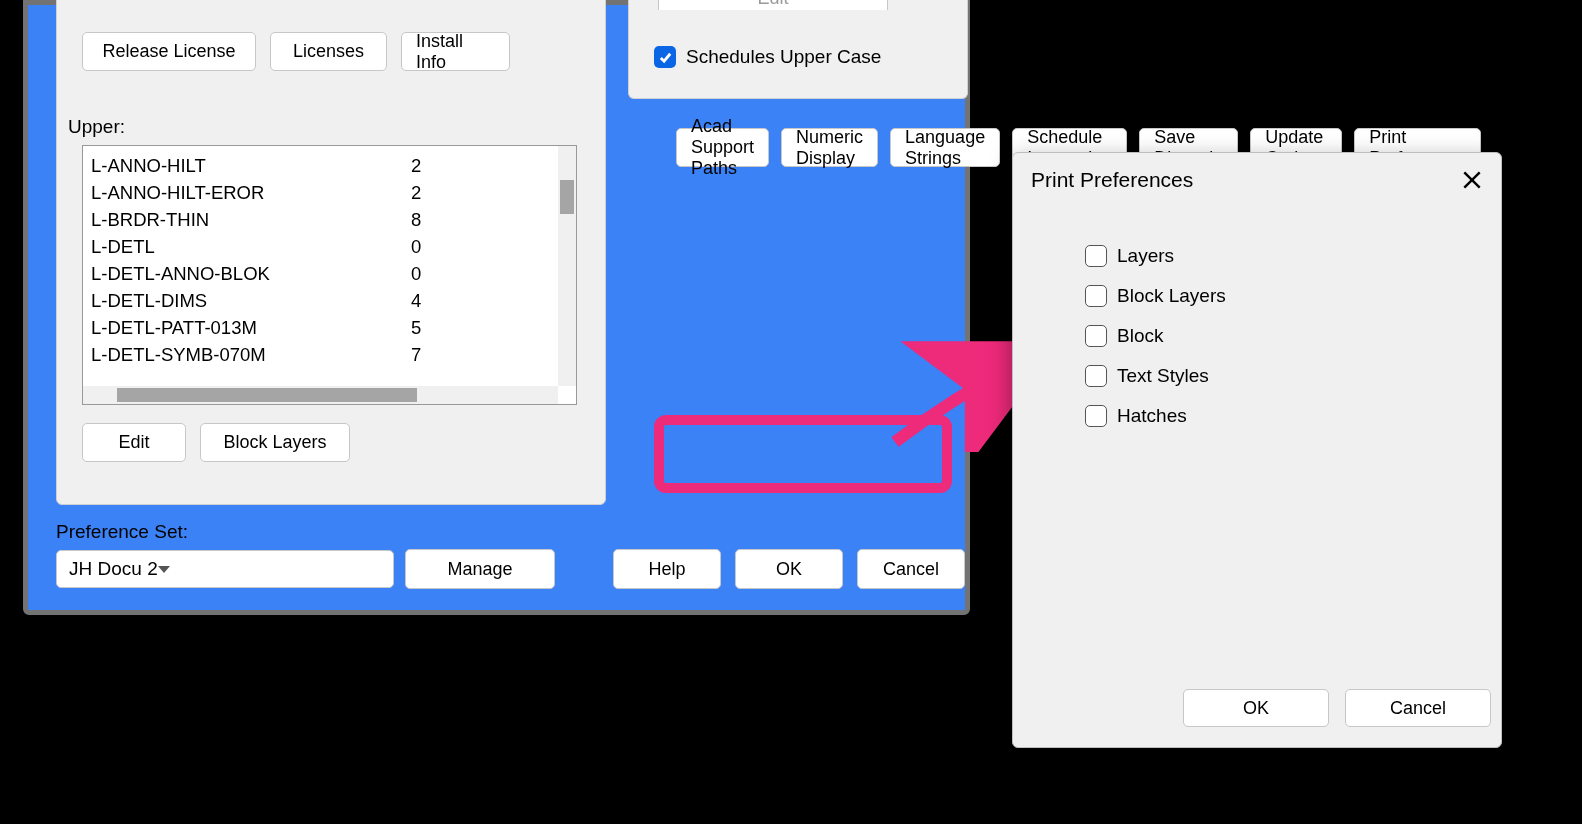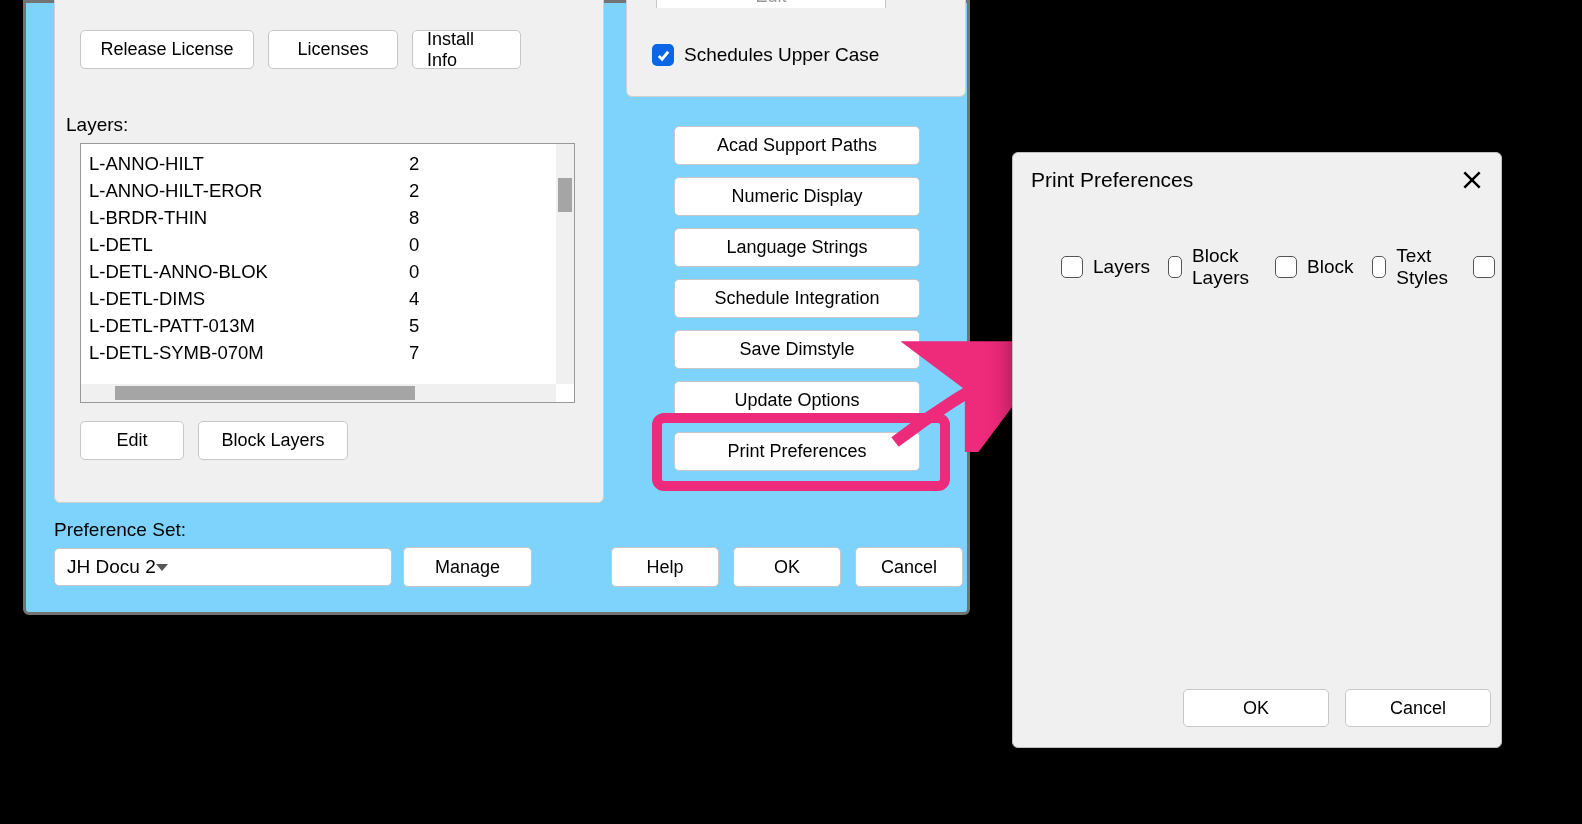--- a/index.html
+++ b/index.html
@@ -1,37 +1,37 @@
 <!DOCTYPE html>
 <html><head>
 <meta charset="utf-8">
 <style>
   * { box-sizing: border-box; font-family: "Segoe UI", Arial, sans-serif; }
   body { margin:0; padding:0; background:#000; width:1582px; height:824px; position:relative; overflow:hidden; }
 
   
   .main-dialog {
     position:absolute; left:23px; top:0; width:947px; height:615px;
-    background:#7dd3fc; border:3px solid #737373; border-radius:0 0 6px 6px;
+    background:#3b82f6; border:5px solid #737373; border-radius:0 0 6px 6px;
     box-shadow:0 4px 16px rgba(0,0,0,.35);
   }
   .panel { border:1px solid #d0d0d0; border-radius:6px; background:#f0f0f0; position:absolute; }
   .panel.left  { left:28px;  top:-30px; width:550px; height:530px; }
   .panel.right { left:600px; top:-30px; width:340px; height:124px; border-top:none; }
 
   .btn {
     display:inline-flex; align-items:center; justify-content:center;
     background:#fff; border:1px solid #c7c7c7; border-radius:5px;
     font-size:18px; color:#000; height:39px; padding:0 14px; cursor:pointer;
     user-select:none;
   }
 
   .top-btn-row { position:absolute; left:54px; top:27px; display:flex; gap:14px; }
   .top-btn-row .btn { width:174px; }
-  .top-btn-row .btn:nth-child(2){ width:130px;}
+  .top-btn-row .btn:nth-child(2){ width:117px;}
   .top-btn-row .btn:nth-child(3){ width:109px;}
 
   .layers-label { position:absolute; left:40px; top:111px; font-size:19px; }
 
   .layers-box {
     position:absolute; left:54px; top:140px; width:495px; height:260px;
     background:#fff; border:1px solid #999; overflow:hidden;
   }
   .layers-list { position:absolute; inset:0 18px 18px 0; overflow:hidden; padding:6px 0 0 8px;}
   .layer-row { display:flex; font-size:18.5px; line-height:27px; }
@@ -47,34 +47,34 @@
   .layer-btn-row .btn:last-child {width:150px;}
 
   .pref-label  { position:absolute; left:28px; top:516px; font-size:19px; }
   .pref-select {
     position:absolute; left:28px; top:545px; width:338px; height:38px;
     background:#fff; border:1px solid #c7c7c7; border-radius:5px;
     display:flex; align-items:center; padding:0 12px; font-size:19px; cursor:pointer;
     justify-content:flex-start;
   }
   .chev { width:0;height:0;border-left:6px solid transparent;border-right:6px solid transparent;border-top:7px solid #555;}
-  .manage-btn { position:absolute; left:377px; top:544px; width:129px; height:40px; }
+  .manage-btn { position:absolute; left:377px; top:544px; width:150px; height:40px; }
 
   .edit-phantom{
     position:absolute; left:630px; top:-18px; width:230px; height:23px;
     background:#fff; border:1px solid #c7c7c7; border-bottom:none;
     border-radius:5px 5px 0 0; display:flex; align-items:flex-start; justify-content:center;
     font-size:18px; color:#9a9a9a; padding-top:0; overflow:hidden;
   }
 
   .check-row { position:absolute; left:626px; top:41px; display:flex; align-items:flex-start; gap:10px; font-size:19px;}
   .cbox { width:22px;height:22px;border-radius:5px;background:#0a66e5;display:flex;align-items:center;justify-content:center;}
   .cbox svg{width:15px;height:15px;stroke:#fff;stroke-width:3;fill:none;}
 
-  .right-btn-col { position:absolute; left:648px; top:123px; width:246px; display:flex; flex-direction:column; gap:12px;}
+  .right-btn-col { position:absolute; left:648px; top:123px; width:246px; display:flex; gap:12px;}
   .right-btn-col .btn{ width:246px; }
 
   .highlight-box{
     position:absolute; left:626px; top:410px; width:298px; height:78px;
     border:10px solid #ee2a7b; border-radius:12px; pointer-events:none;
   }
 
   .bottom-btns{ position:absolute; left:585px; top:544px; display:flex; gap:14px;}
   .bottom-btns .btn{ width:108px; height:40px;}
 
@@ -85,21 +85,21 @@
   .pp-dialog{
     position:absolute; left:1012px; top:152px; width:490px; height:596px;
     background:#f0f0f0; border:1px solid #bfbfbf; border-radius:6px;
     box-shadow:0 8px 24px rgba(0,0,0,.4);
   }
   .pp-title-row{ display:flex; align-items:center; justify-content:space-between; padding:14px 16px 8px 18px;}
   .pp-title{ font-size:21px; }
   .pp-close{ width:26px;height:26px; cursor:pointer; display:flex;align-items:center;justify-content:center;}
   .pp-close svg{width:22px;height:22px;stroke:#000;stroke-width:2.2;}
 
-  .pp-checks{ padding:44px 8px 0 48px; display:flex; flex-direction:row; gap:18px;}
+  .pp-checks{ padding:44px 8px 0 48px; display:flex; flex-direction:column; gap:18px;margin-left:24px;}
   .pc-row{ display:flex; align-items:center; gap:10px; font-size:19px;}
   .pc-box{ width:22px;height:22px;border:1.6px solid #555;border-radius:5px;background:#fff; cursor:pointer;}
 
   .pp-btns{ position:absolute; left:170px; bottom:20px; display:flex; gap:16px;}
   .pp-btns .btn{ width:146px; height:38px;}
 </style>
 </head>
 <body>
 
 <div class="main-dialog">
@@ -117,21 +117,21 @@
 
   <div class="check-row">
     <span class="cbox">
       <svg viewBox="0 0 16 16">
           <polyline points="3,8.5 6.5,12 13,4"></polyline>
         </svg>
     </span>
     <span>Schedules Upper Case</span>
   </div>
 
-  <div class="layers-label">Layers:</div>
+  <div class="layers-label">Upper:</div>
   <div class="layers-box">
     <div class="layers-list">
       <div class="layer-row">
           <span class="name">L-ANNO-HILT</span>
           <span class="val">2</span>
         </div>
       <div class="layer-row">
           <span class="name">L-ANNO-HILT-EROR</span>
           <span class="val">2</span>
         </div>

